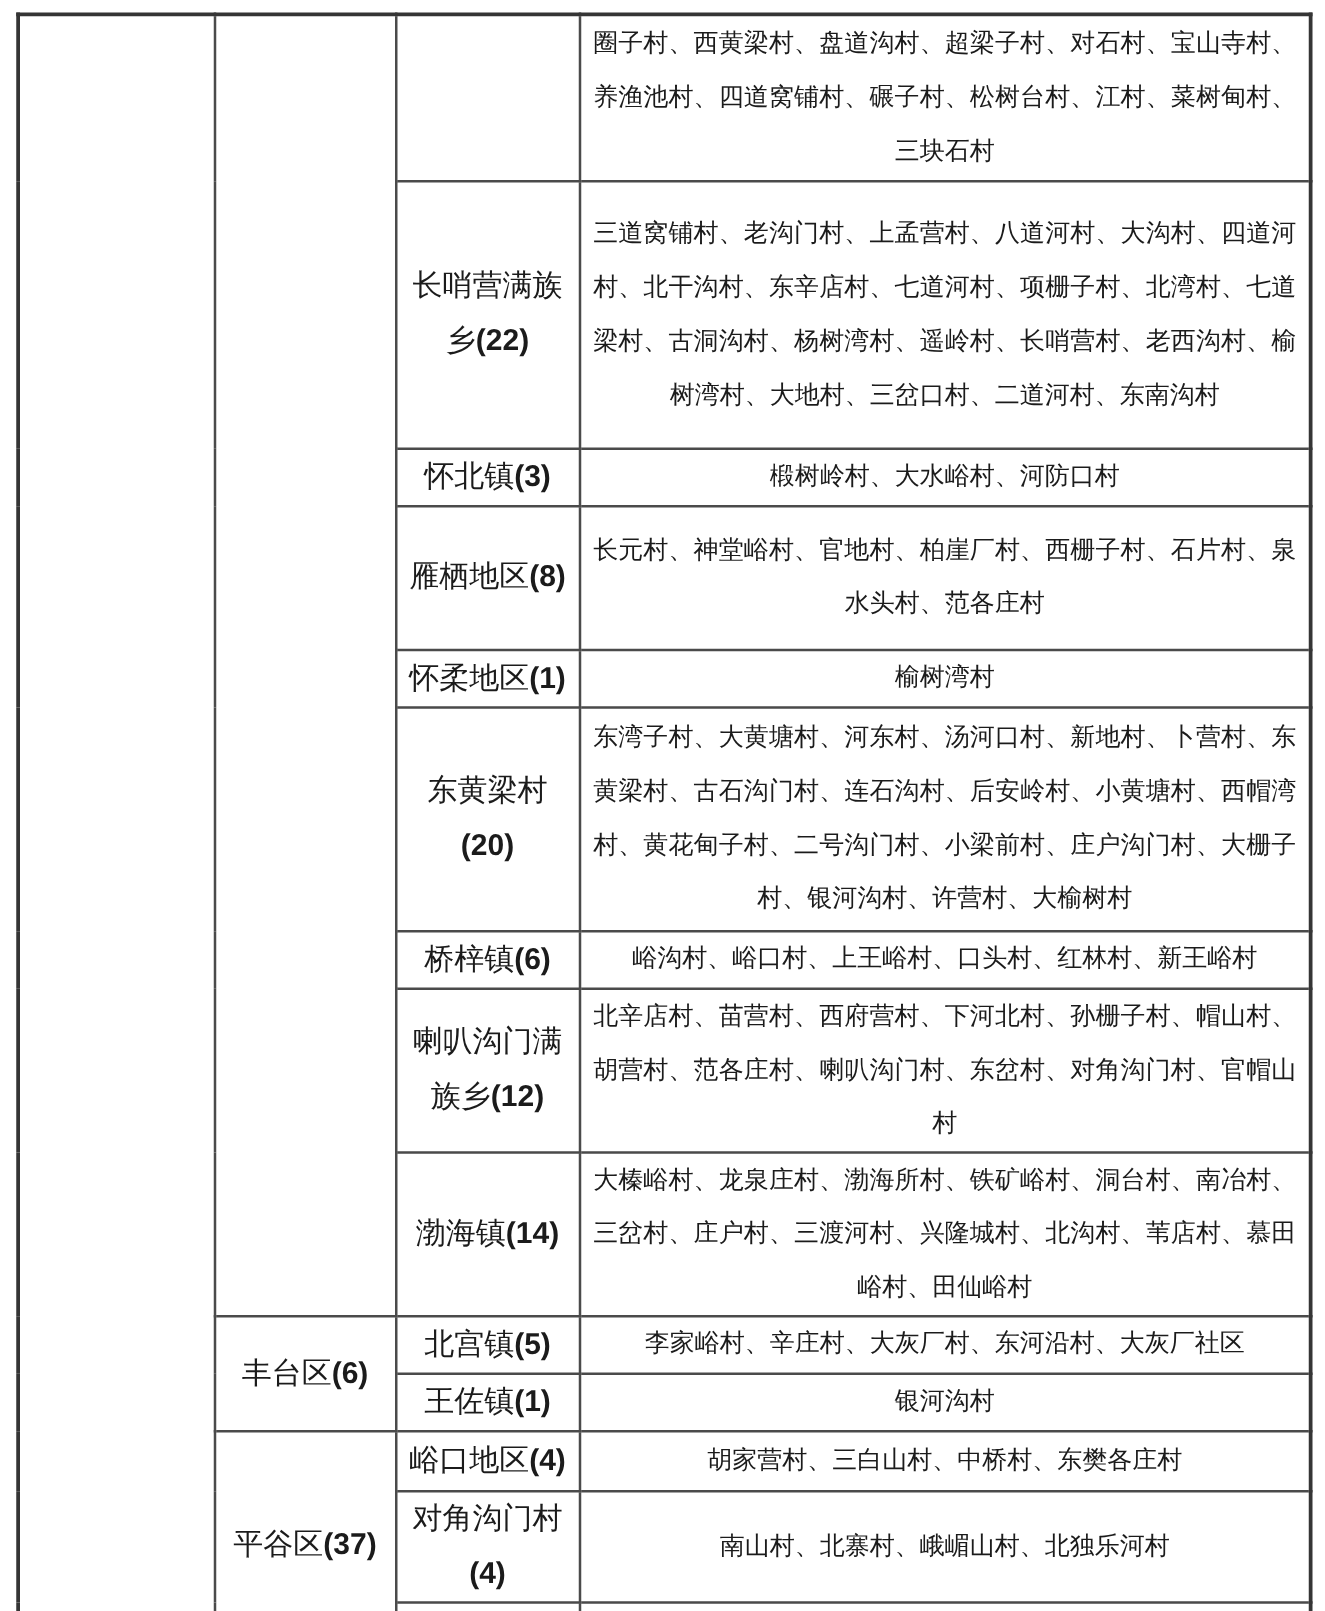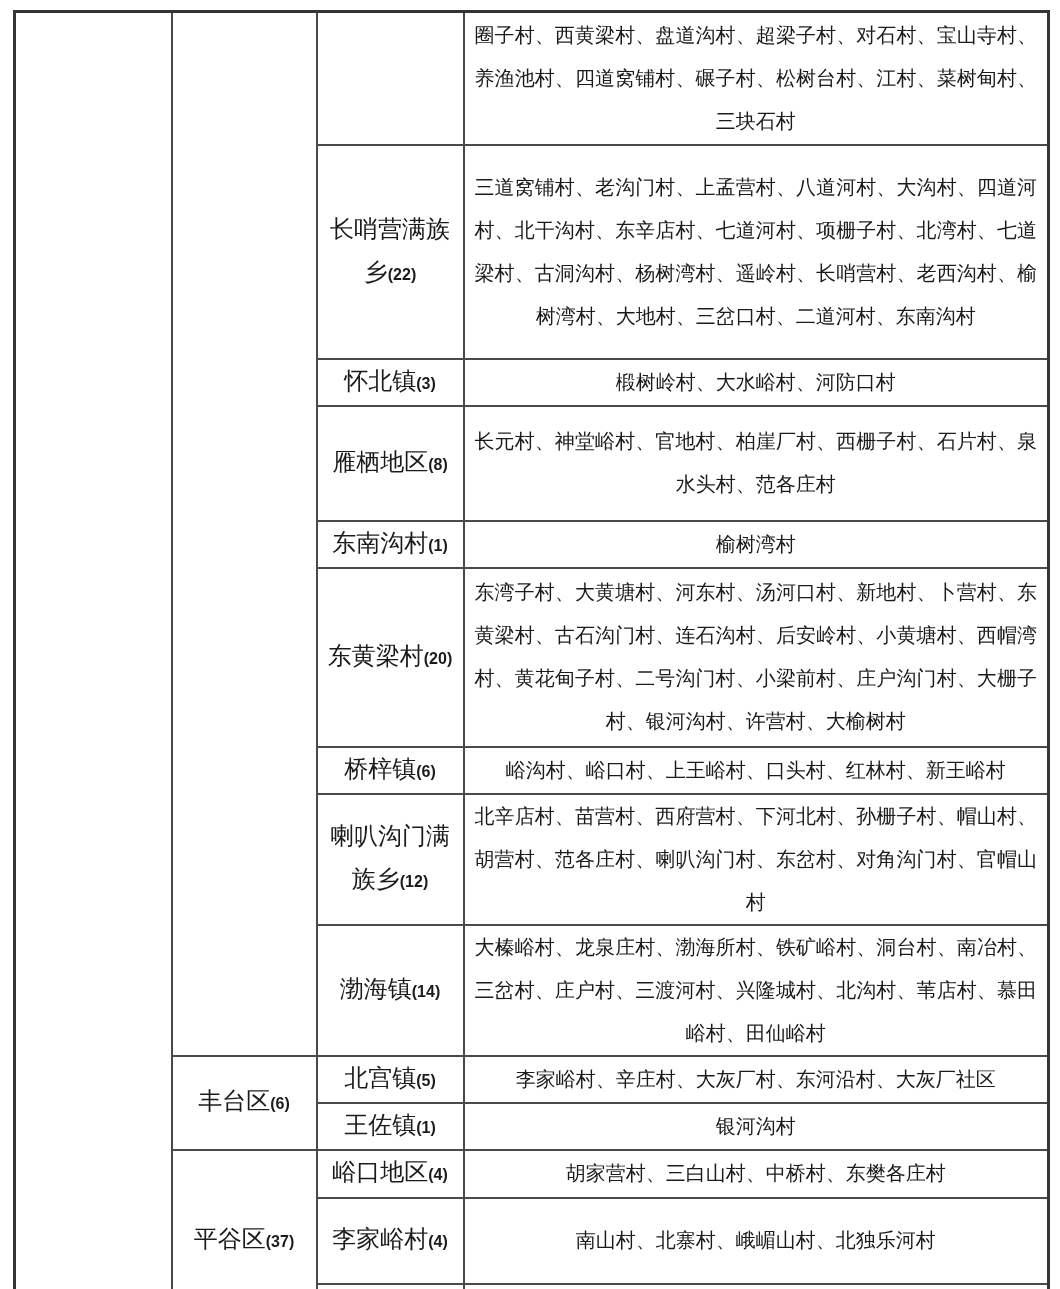--- a/index.html
+++ b/index.html
@@ -42,21 +42,21 @@
   }
   td.villages-cell {
     font-size: 20px;
     line-height: 43px;
     text-align: justify;
     text-align-last: center;
     padding: 0 10px;
   }
   .count {
     font-family: "Liberation Sans", "DejaVu Sans", sans-serif;
-    font-size: 16px;
+    font-size: 24px;
     font-weight: 600;
     white-space: nowrap;
   }
 </style>
 </head>
 <body>
 
 <div class="page">
   <table class="doc-table">
     <colgroup>
@@ -79,21 +79,21 @@
       </tr>
       <tr style="height:46px">
         <td class="name-cell"><span>怀北镇</span><span class="count">(3)</span></td>
         <td class="villages-cell">椴树岭村、大水峪村、河防口村</td>
       </tr>
       <tr style="height:115px">
         <td class="name-cell"><span>雁栖地区</span><span class="count">(8)</span></td>
         <td class="villages-cell">长元村、神堂峪村、官地村、柏崖厂村、西栅子村、石片村、泉水头村、范各庄村</td>
       </tr>
       <tr style="height:41px">
-        <td class="name-cell"><span>东南沟村</span><span class="count">(1)</span></td>
+        <td class="name-cell"><span>怀柔地区</span><span class="count">(1)</span></td>
         <td class="villages-cell">榆树湾村</td>
       </tr>
       <tr style="height:179px">
         <td class="name-cell"><span>东黄梁村</span><span class="count">(20)</span></td>
         <td class="villages-cell">东湾子村、大黄塘村、河东村、汤河口村、新地村、卜营村、东黄梁村、古石沟门村、连石沟村、后安岭村、小黄塘村、西帽湾村、黄花甸子村、二号沟门村、小梁前村、庄户沟门村、大栅子村、银河沟村、许营村、大榆树村</td>
       </tr>
       <tr style="height:41px">
         <td class="name-cell"><span>桥梓镇</span><span class="count">(6)</span></td>
         <td class="villages-cell">峪沟村、峪口村、上王峪村、口头村、红林村、新王峪村</td>
       </tr>
@@ -115,21 +115,21 @@
         <td class="name-cell"><span>王佐镇</span><span class="count">(1)</span></td>
         <td class="villages-cell">银河沟村</td>
       </tr>
 
       <tr style="height:48px">
         <td class="name-cell" rowspan="3"><span>平谷区</span><span class="count">(37)</span></td>
         <td class="name-cell"><span>峪口地区</span><span class="count">(4)</span></td>
         <td class="villages-cell">胡家营村、三白山村、中桥村、东樊各庄村</td>
       </tr>
       <tr style="height:86px">
-        <td class="name-cell"><span>李家峪村</span><span class="count">(4)</span></td>
+        <td class="name-cell"><span>对角沟门村</span><span class="count">(4)</span></td>
         <td class="villages-cell">南山村、北寨村、峨嵋山村、北独乐河村</td>
       </tr>
       <tr style="height:41px">
         <td class="name-cell"><span>东高村镇</span><span class="count">(2)</span></td>
         <td class="villages-cell">大旺务村、东高村</td>
       </tr>
     </tbody>
   </table>
 </div>
 

